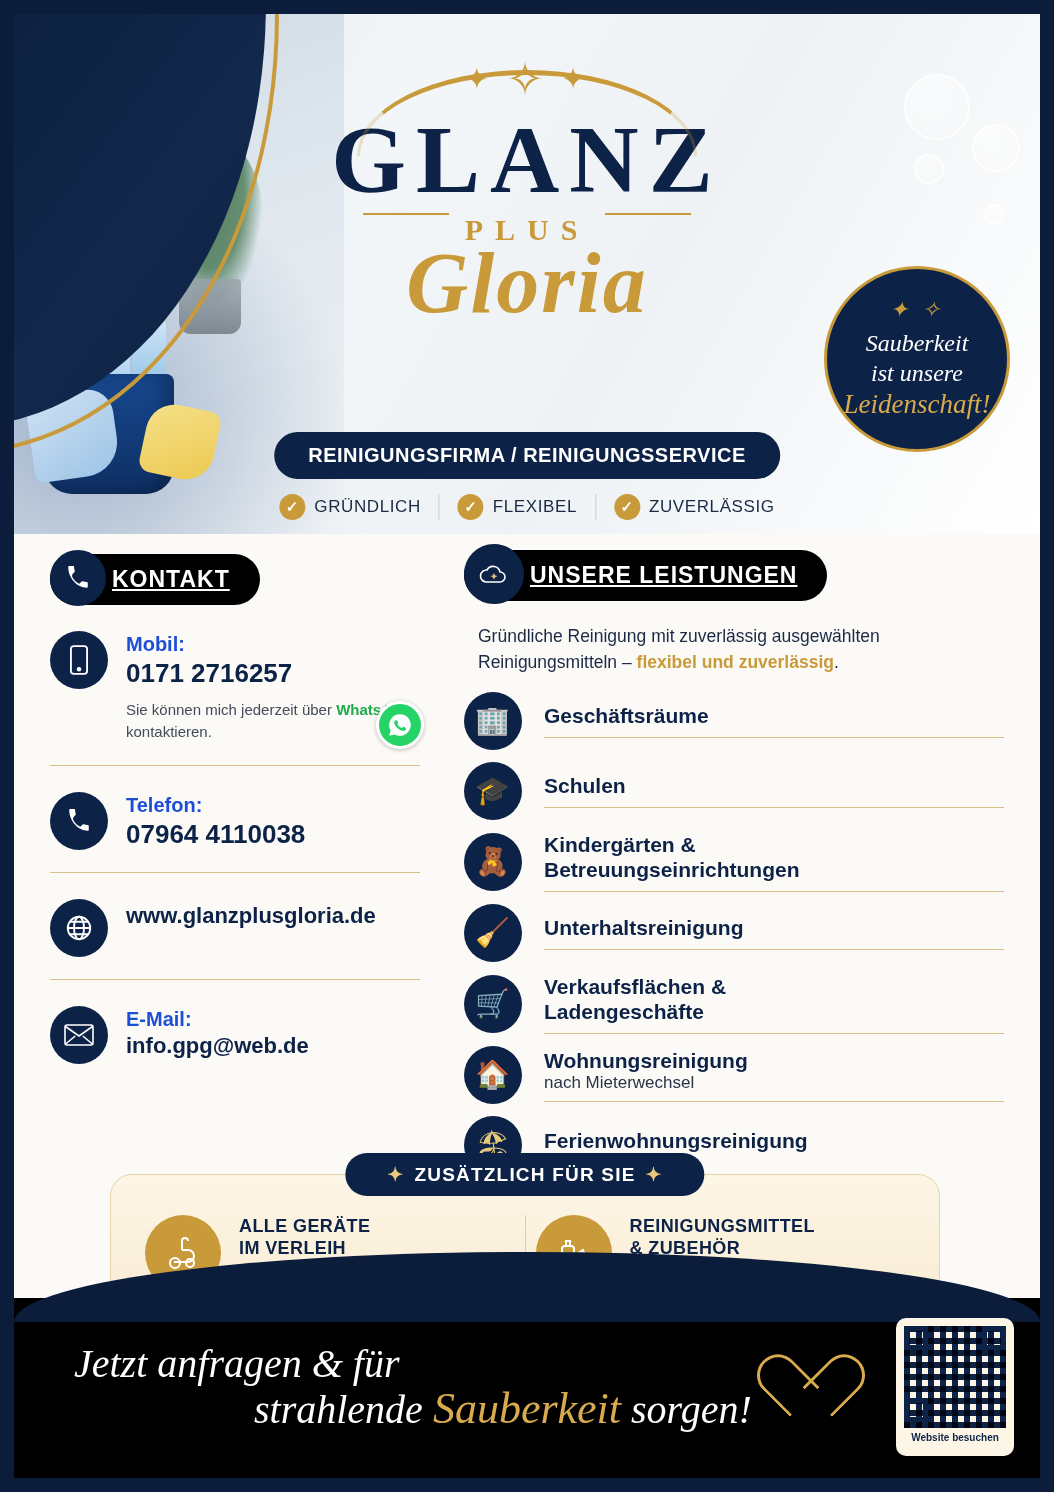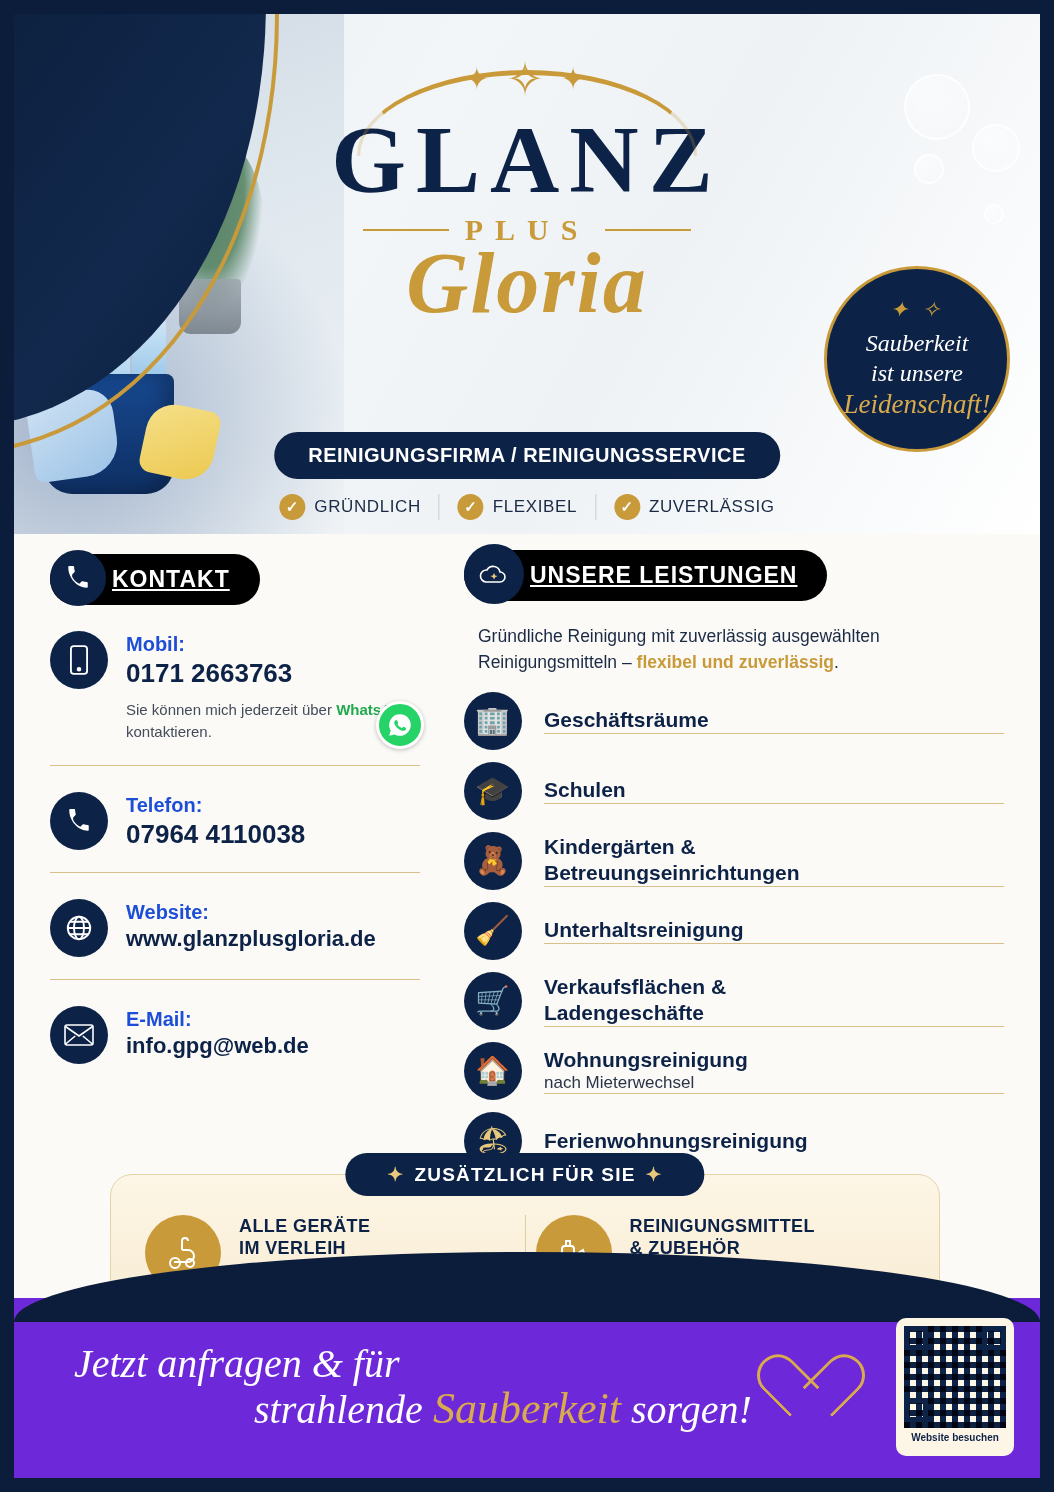--- a/index.html
+++ b/index.html
@@ -97,21 +97,21 @@
     width:340px;height:86px;border-top:5px solid #c99a3a;border-radius:50%/100% 100% 0 0;
     border-left:3px solid rgba(201,154,58,.25);border-right:3px solid rgba(201,154,58,.25);
     border-bottom:none;
   }
   .stars{position:relative;height:62px;color:#c99a3a;font-size:30px;letter-spacing:4px;}
   .stars .big{font-size:46px;vertical-align:-6px;}
   .glanz{
     font-family:"Liberation Serif", serif;
     font-size:96px;letter-spacing:10px;color:#0d2247;font-weight:700;line-height:.95;
   }
-  .plus-row{display:flex;align-items:center;justify-content:center;gap:16px;margin-top:8px;}
+  .plus-row{display:flex;justify-content:center;gap:16px;margin-top:8px;}
   .plus-row .line{width:86px;height:2px;background:#c99a3a;}
   .plus{font-family:"Liberation Serif",serif;letter-spacing:12px;font-size:30px;color:#c99a3a;font-weight:700;}
   .gloria{
     font-family:"Liberation Serif", serif;font-style:italic;font-weight:700;
     font-size:86px;color:#c99a3a;margin-top:-14px;letter-spacing:2px;
   }
   .badge{
     position:absolute;right:30px;top:252px;width:186px;height:186px;border-radius:50%;
     background:#0d2247;border:3px solid #c99a3a;color:#fff;
     display:flex;flex-direction:column;align-items:center;justify-content:center;
@@ -168,21 +168,21 @@
   .right-col{position:absolute;left:450px;top:536px;width:540px;}
   .leistungen-head{position:relative;}
   .leistungen-head .pill{padding-left:66px;}
   .lead{font-size:17.5px;color:#1b2a44;line-height:1.5;margin:22px 0 10px 14px;}
   .lead b{color:#c99a3a;}
   .srv{display:flex;align-items:center;gap:22px;padding:6px 0;}
   .srv-ico{
     flex:0 0 58px;height:58px;border-radius:50%;background:#0d2247;
     display:flex;align-items:center;justify-content:center;font-size:28px;color:#e8c87a;
   }
-  .srv-txt{flex:1;border-bottom:1px solid #d9c08a;}
+  .srv-txt{flex:1;border-bottom:1px solid #d9c08a;padding-bottom:8px;}
   .srv-title{font-size:21px;font-weight:700;color:#0d2247;line-height:1.22;}
   .srv-sub{font-size:17px;color:#2a3448;}
   .srv:last-child .srv-txt{border-bottom:none;}
 
   
   .extra{
     position:absolute;left:96px;top:1160px;width:830px;height:160px;
     background:linear-gradient(180deg,#fdf6e6,#f7ead0);
     border:1px solid #e6d3a8;border-radius:22px;
   }
@@ -198,21 +198,21 @@
     flex:0 0 76px;height:76px;border-radius:50%;background:#c99a3a;
     display:flex;align-items:center;justify-content:center;font-size:36px;color:#fff;
   }
   .extra-h{font-size:18px;font-weight:700;color:#0d2247;line-height:1.25;letter-spacing:.4px;}
   .extra-p{font-size:15.5px;color:#39425a;margin-top:8px;line-height:1.35;}
   .extra-sep{width:1px;align-self:stretch;background:#e0cda2;margin:8px 0;}
 
   
   .footer{
     position:absolute;left:0;bottom:0;width:100%;height:180px;
-    background:#6d28d9;border-radius:0 0 0 0;
+    background:#000000;border-radius:0 0 0 0;
   }
   .footer:before{
     content:"";position:absolute;left:0;top:-46px;width:100%;height:70px;
     background:#0b1d3a;border-radius:50% 50% 0 0 / 100% 100% 0 0;
   }
   .footer-text{
     position:absolute;left:60px;top:42px;width:700px;color:#fff;
     font-family:"Liberation Serif",serif;font-style:italic;
   }
   .ft1{font-size:40px;}
@@ -320,21 +320,21 @@
 
     <div class="contact-item" style="position:relative;">
       <div class="ci-ico">
         <svg width="22" height="30" viewBox="0 0 16 26" fill="none" stroke="#fff" stroke-width="1.6">
               <rect x="1" y="1" width="14" height="24" rx="2.5"></rect>
               <circle cx="8" cy="21" r="1.2" fill="#fff"></circle>
             </svg>
       </div>
       <div class="ci-body">
         <div class="ci-label">Mobil:</div>
-        <div class="ci-value">0171 2663763</div>
+        <div class="ci-value">0171 2716257</div>
         <div class="ci-note">
           <span>Sie können mich jederzeit über </span><span class="wa">WhatsApp</span><span> kontaktieren.</span>
         </div>
       </div>
       <div class="whatsapp-circle" style="top:96px;">
         <svg width="26" height="26" viewBox="0 0 24 24" fill="#fff">
               <path d="M12 2a10 10 0 00-8.6 15.1L2 22l5-1.3A10 10 0 1012 2zm5.3 14.1c-.2.6-1.3 1.2-1.8 1.2-.5.1-1 .1-1.7-.1-.4-.1-.9-.3-1.5-.6-2.7-1.2-4.4-3.9-4.6-4.1-.1-.2-1-1.3-1-2.6 0-1.2.6-1.8.9-2.1.2-.2.5-.3.7-.3h.5c.2 0 .4 0 .6.4l.8 1.9c.1.2.1.4 0 .5l-.4.5c-.1.2-.3.3-.1.6.2.3.7 1.2 1.6 2 1.1.9 1.9 1.2 2.2 1.3.2.1.4.1.6-.1l.7-.8c.2-.2.3-.2.6-.1l1.8.9c.2.1.4.2.4.4 0 .1 0 .7-.3 1.2z"></path>
             </svg>
       </div>
     </div>
@@ -355,21 +355,20 @@
 
     <div class="contact-item">
       <div class="ci-ico">
         <svg width="30" height="30" viewBox="0 0 24 24" fill="none" stroke="#fff" stroke-width="1.5">
               <circle cx="12" cy="12" r="9"></circle>
               <ellipse cx="12" cy="12" rx="4" ry="9"></ellipse>
               <path d="M3 12h18M4.6 7h14.8M4.6 17h14.8"></path>
             </svg>
       </div>
       <div class="ci-body">
-        <div class="ci-label">Website:</div>
         <div class="ci-value" style="font-size:22px;">www.glanzplusgloria.de</div>
       </div>
     </div>
     <div class="hr-gold"></div>
 
     <div class="contact-item">
       <div class="ci-ico">
         <svg width="30" height="24" viewBox="0 0 30 22" fill="none" stroke="#fff" stroke-width="1.6">
               <rect x="1" y="1" width="28" height="20" rx="2"></rect>
               <path d="M1.5 2.5L15 12 28.5 2.5M1.6 20l9.6-8M28.4 20l-9.6-8"></path>

